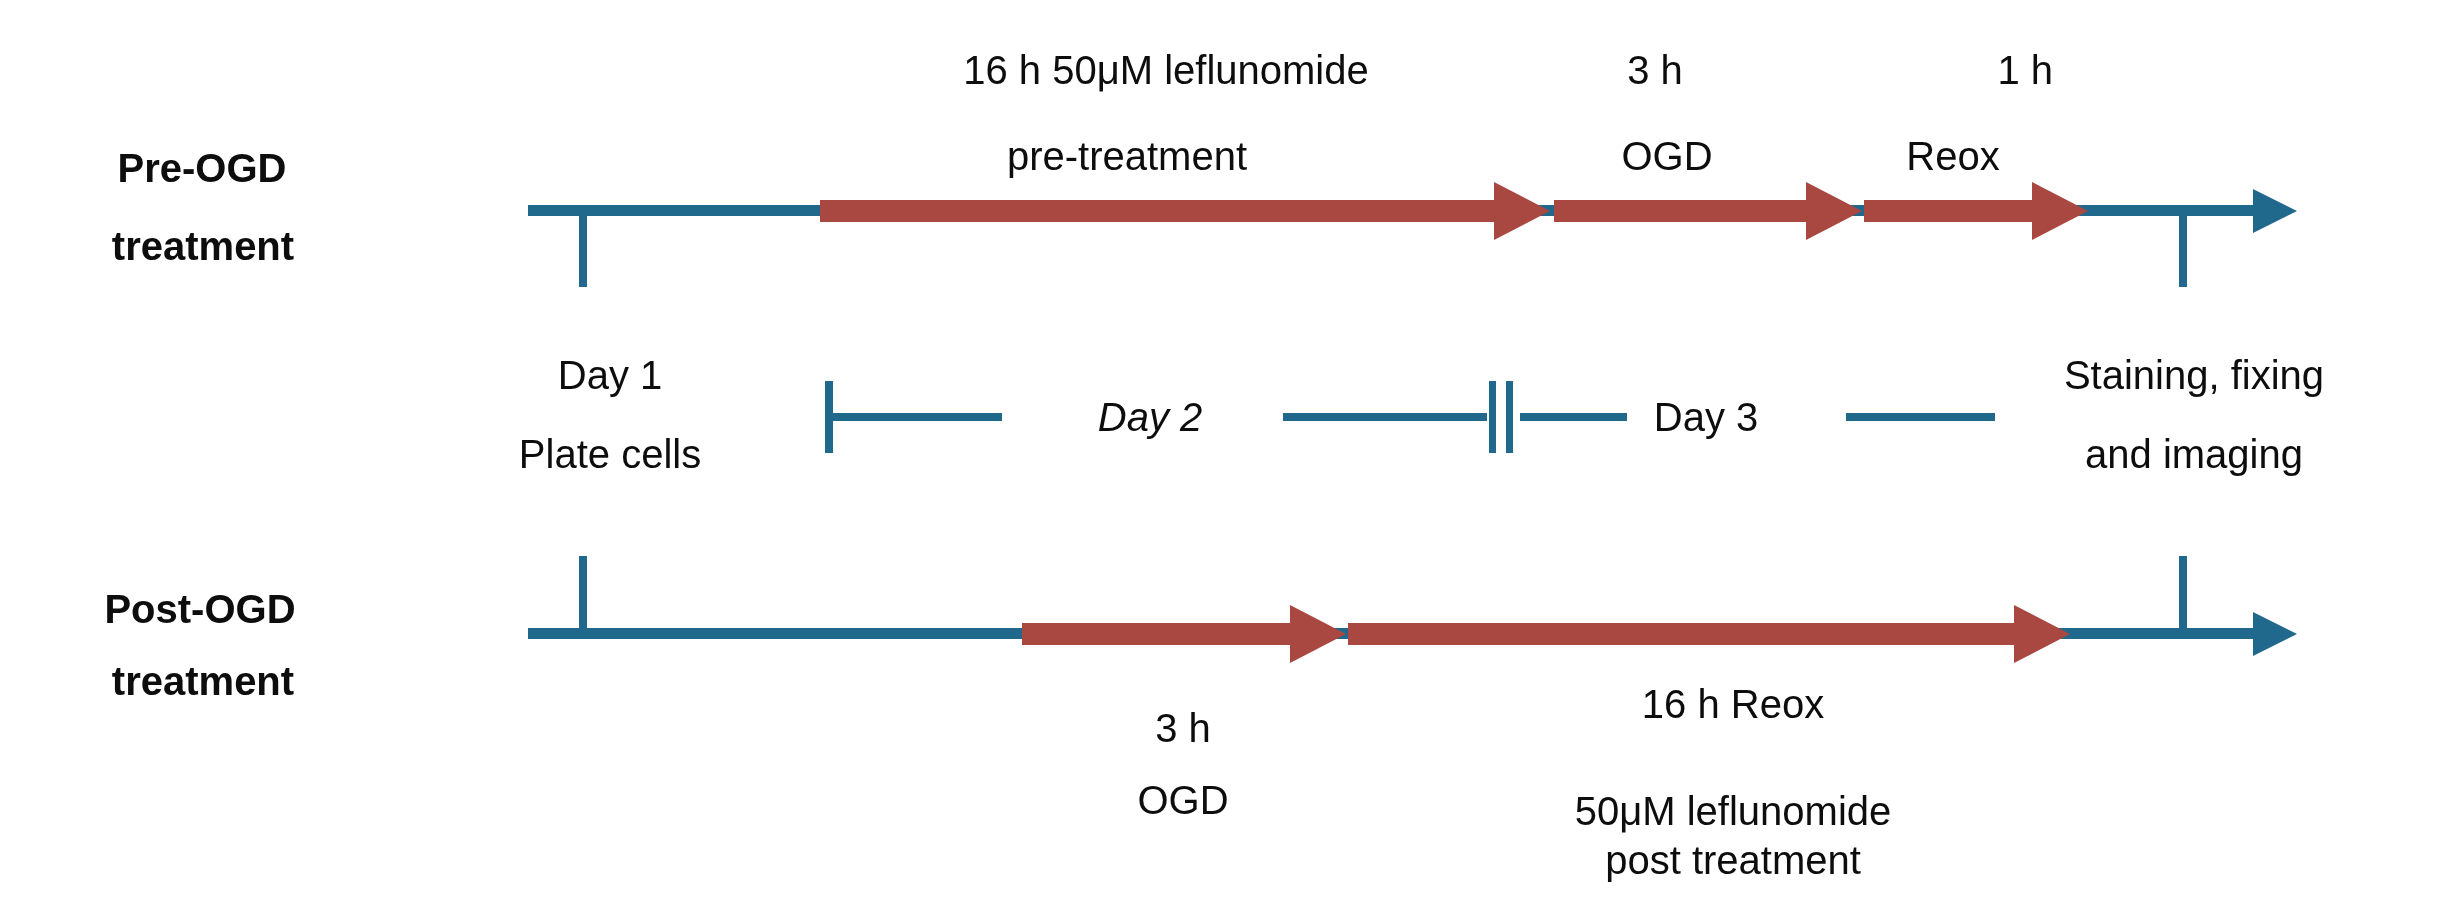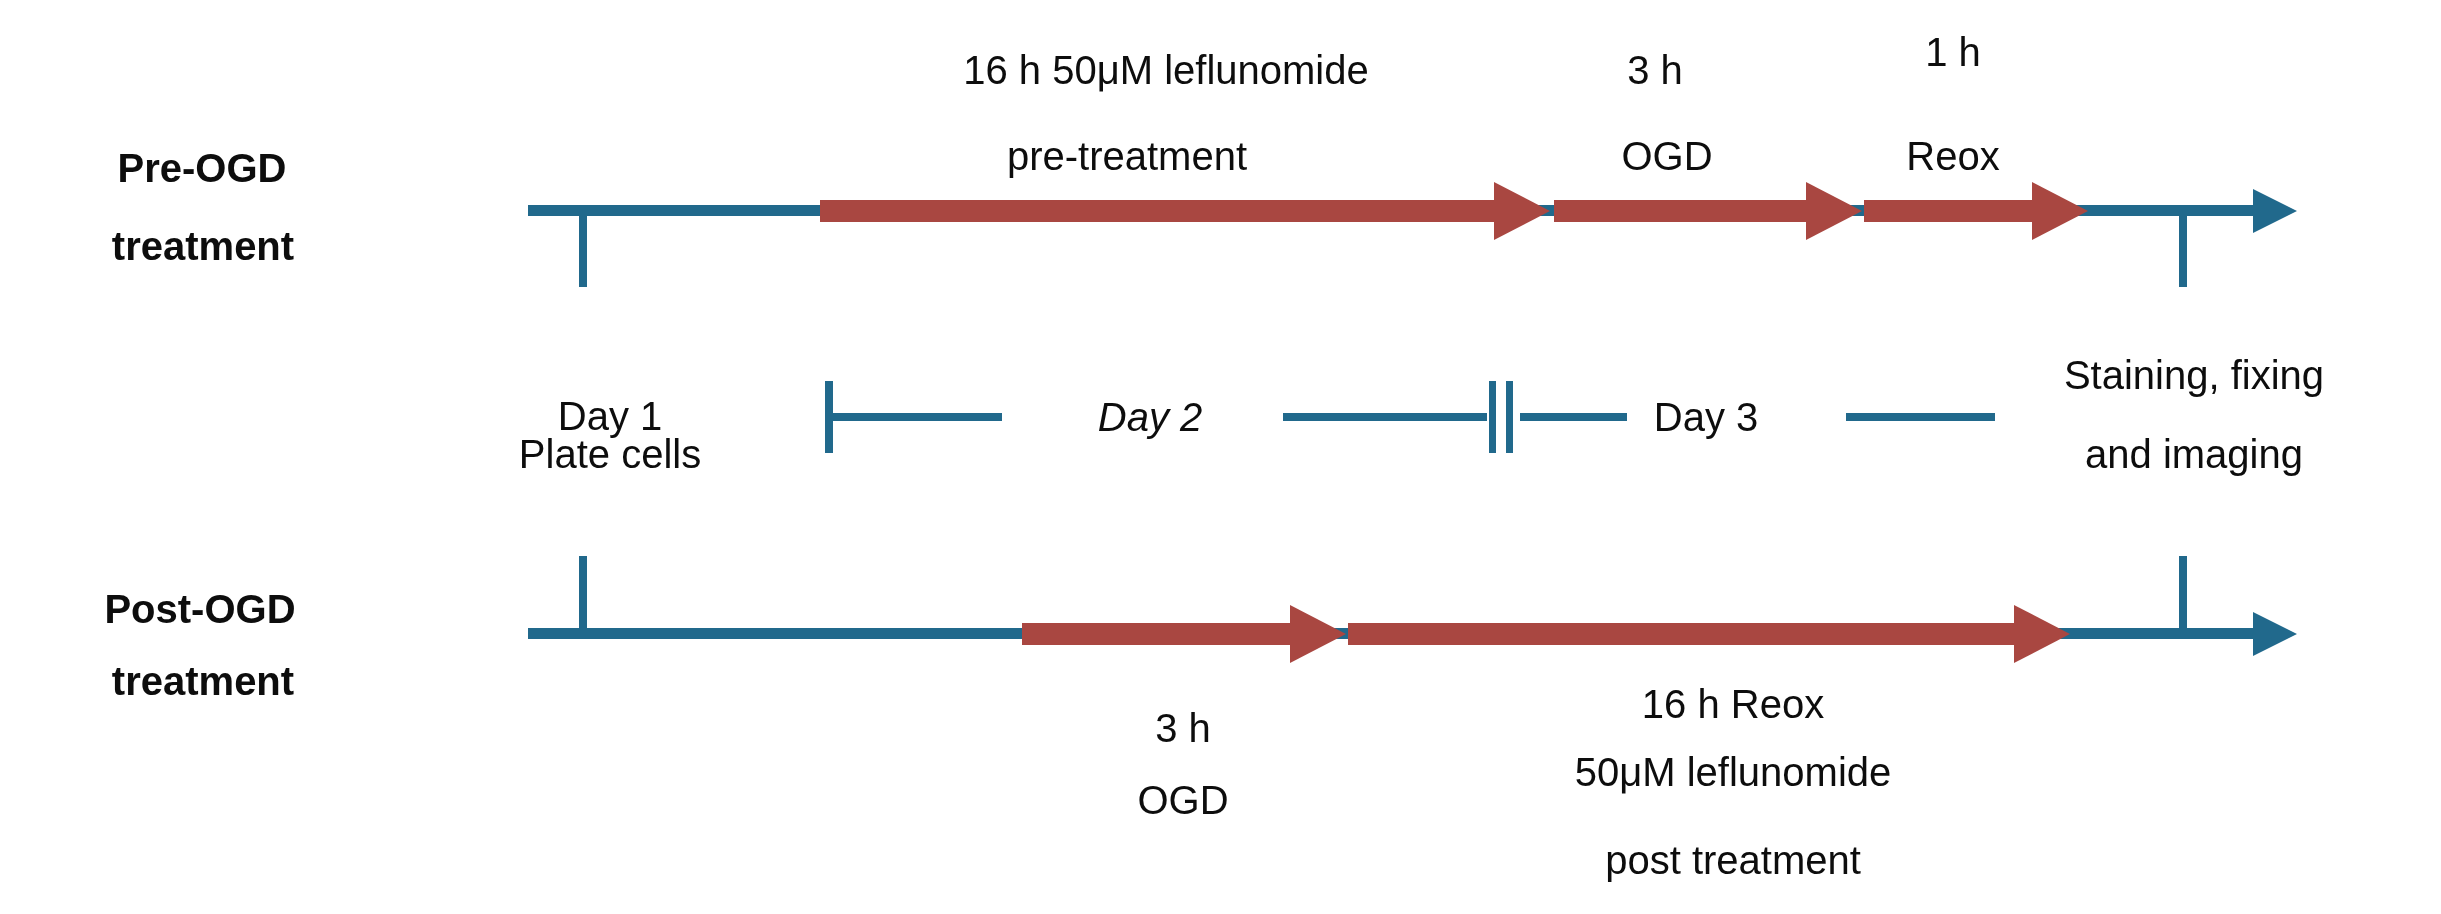--- a/index.html
+++ b/index.html
@@ -48,36 +48,36 @@
 
   <div class="txt bold" style="left:22px;top:136px;width:360px;">Pre-OGD</div>
   <div class="txt bold" style="left:23px;top:214px;width:360px;">treatment</div>
   <div class="txt bold" style="left:10px;top:570px;width:380px;margin-top:7px;">Post-OGD</div>
   <div class="txt bold" style="left:23px;top:649px;width:360px;">treatment</div>
 
   <div class="txt" style="left:716px;top:38px;width:900px;">16 h 50μM leflunomide</div>
   <div class="txt" style="left:827px;top:124px;width:600px;">pre-treatment</div>
   <div class="txt" style="left:1555px;top:38px;width:200px;">3 h</div>
   <div class="txt" style="left:1547px;top:124px;width:240px;">OGD</div>
-  <div class="txt" style="left:1853px;top:20px;width:200px;">1 h</div>
+  <div class="txt" style="left:1853px;top:38px;width:200px;text-align:right;">1 h</div>
   <div class="txt" style="left:1833px;top:124px;width:240px;">Reox</div>
 
   <div class="hline" style="left:528px;top:205px;width:1725px;height:11px;"></div>
   <div class="bhead" style="left:2253px;top:189px;"></div>
   <div class="vtick" style="left:579px;top:207px;width:8px;height:80px;"></div>
   <div class="vtick" style="left:2179px;top:207px;width:8px;height:80px;"></div>
 
   <div class="rshaft" style="left:820px;top:200px;width:674px;"></div>
   <div class="rhead" style="left:1494px;top:182px;"></div>
   <div class="rshaft" style="left:1554px;top:200px;width:252px;"></div>
   <div class="rhead" style="left:1806px;top:182px;"></div>
   <div class="rshaft" style="left:1864px;top:200px;width:168px;"></div>
   <div class="rhead" style="left:2032px;top:182px;"></div>
 
-  <div class="txt" style="left:460px;top:343px;width:300px;margin-top:41px;">Day 1</div>
+  <div class="txt" style="left:460px;top:343px;width:300px;">Day 1</div>
   <div class="txt" style="left:410px;top:422px;width:400px;">Plate cells</div>
 
   <div class="vtick" style="left:825px;top:381px;width:8px;height:72px;"></div>
   <div class="hline" style="left:829px;top:413px;width:173px;height:8px;"></div>
   <div class="txt" style="left:1020px;top:385px;width:260px;font-style:italic;">Day 2</div>
   <div class="hline" style="left:1283px;top:413px;width:204px;height:8px;"></div>
   <div class="vtick" style="left:1489px;top:381px;width:7px;height:72px;"></div>
   <div class="vtick" style="left:1506px;top:381px;width:7px;height:72px;"></div>
   <div class="hline" style="left:1520px;top:413px;width:107px;height:8px;"></div>
   <div class="txt" style="left:1576px;top:385px;width:260px;">Day 3</div>
@@ -92,16 +92,16 @@
   <div class="vtick" style="left:2179px;top:556px;width:8px;height:78px;"></div>
 
   <div class="rshaft" style="left:1022px;top:623px;width:268px;"></div>
   <div class="rhead" style="left:1290px;top:605px;"></div>
   <div class="rshaft" style="left:1348px;top:623px;width:666px;"></div>
   <div class="rhead" style="left:2014px;top:605px;"></div>
 
   <div class="txt" style="left:1083px;top:696px;width:200px;">3 h</div>
   <div class="txt" style="left:1063px;top:768px;width:240px;">OGD</div>
   <div class="txt" style="left:1533px;top:672px;width:400px;">16 h Reox</div>
-  <div class="txt" style="left:1383px;top:740px;width:700px;">50μM leflunomide</div>
+  <div class="txt" style="left:1383px;top:779px;width:700px;">50μM leflunomide</div>
   <div class="txt" style="left:1483px;top:828px;width:500px;">post treatment</div>
 
 </div>
 
 </body></html>

